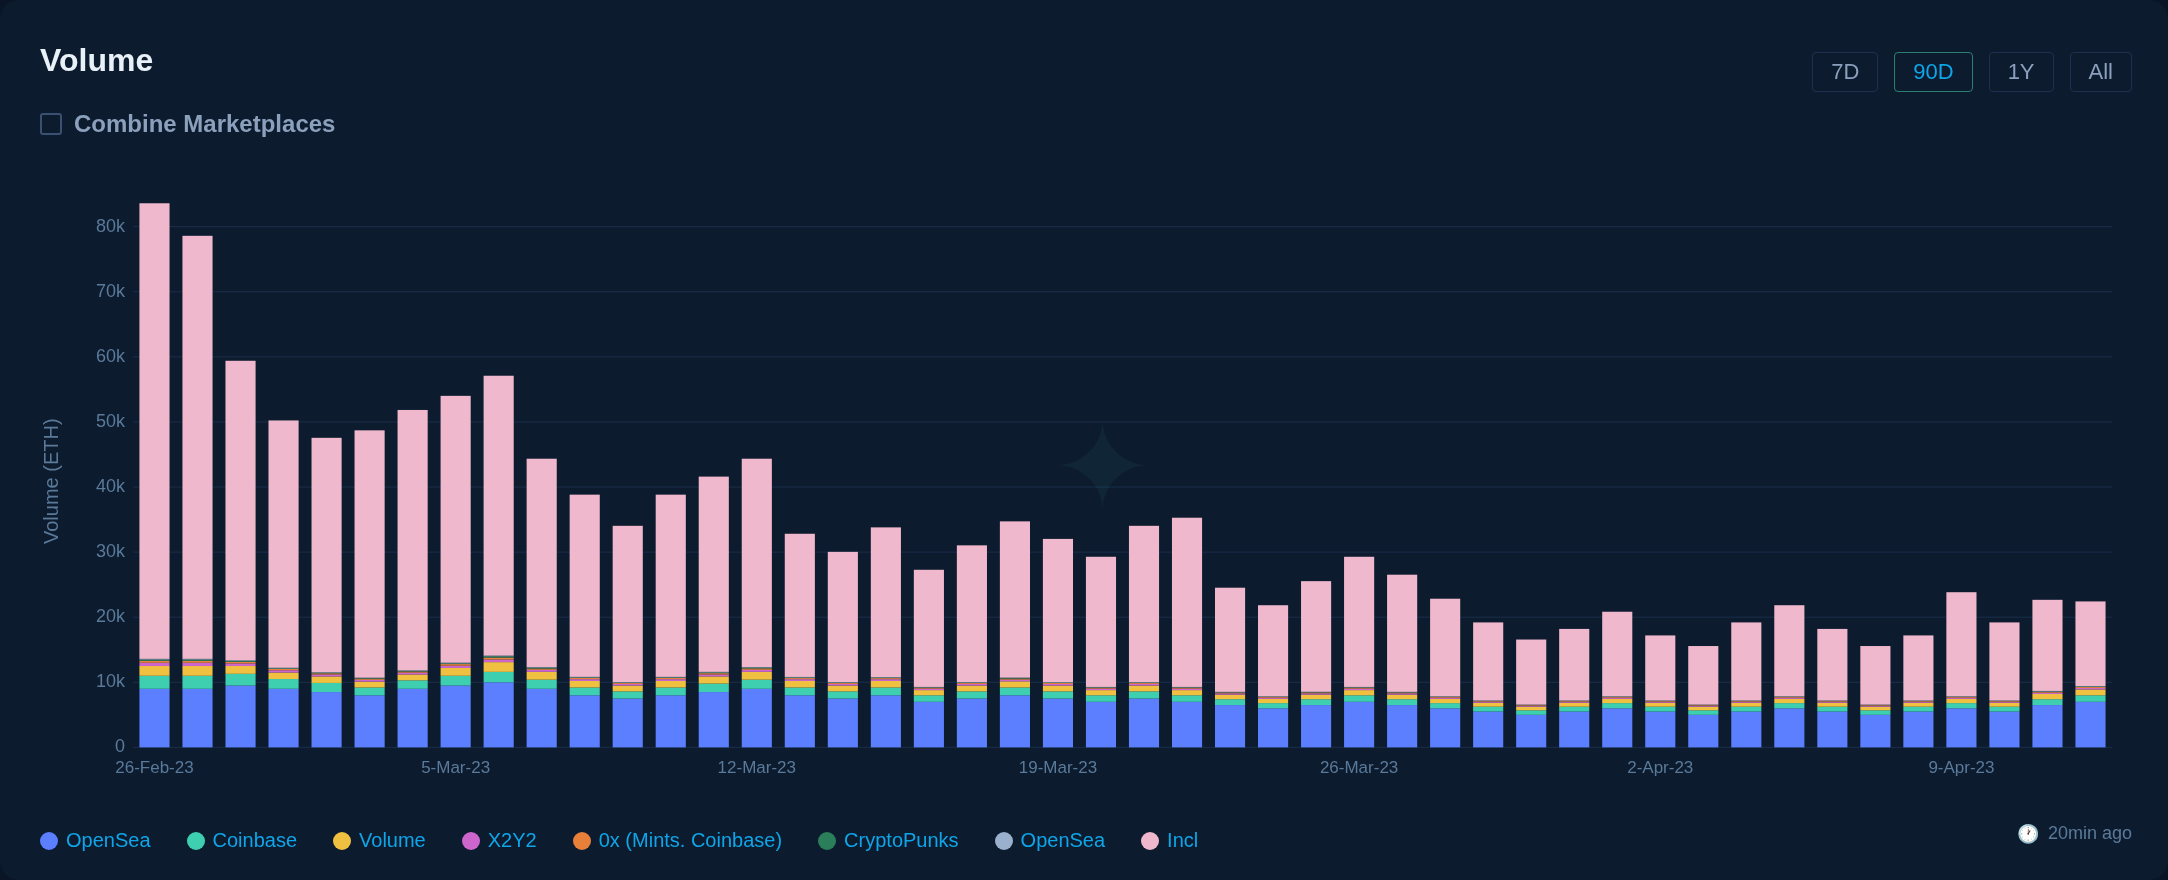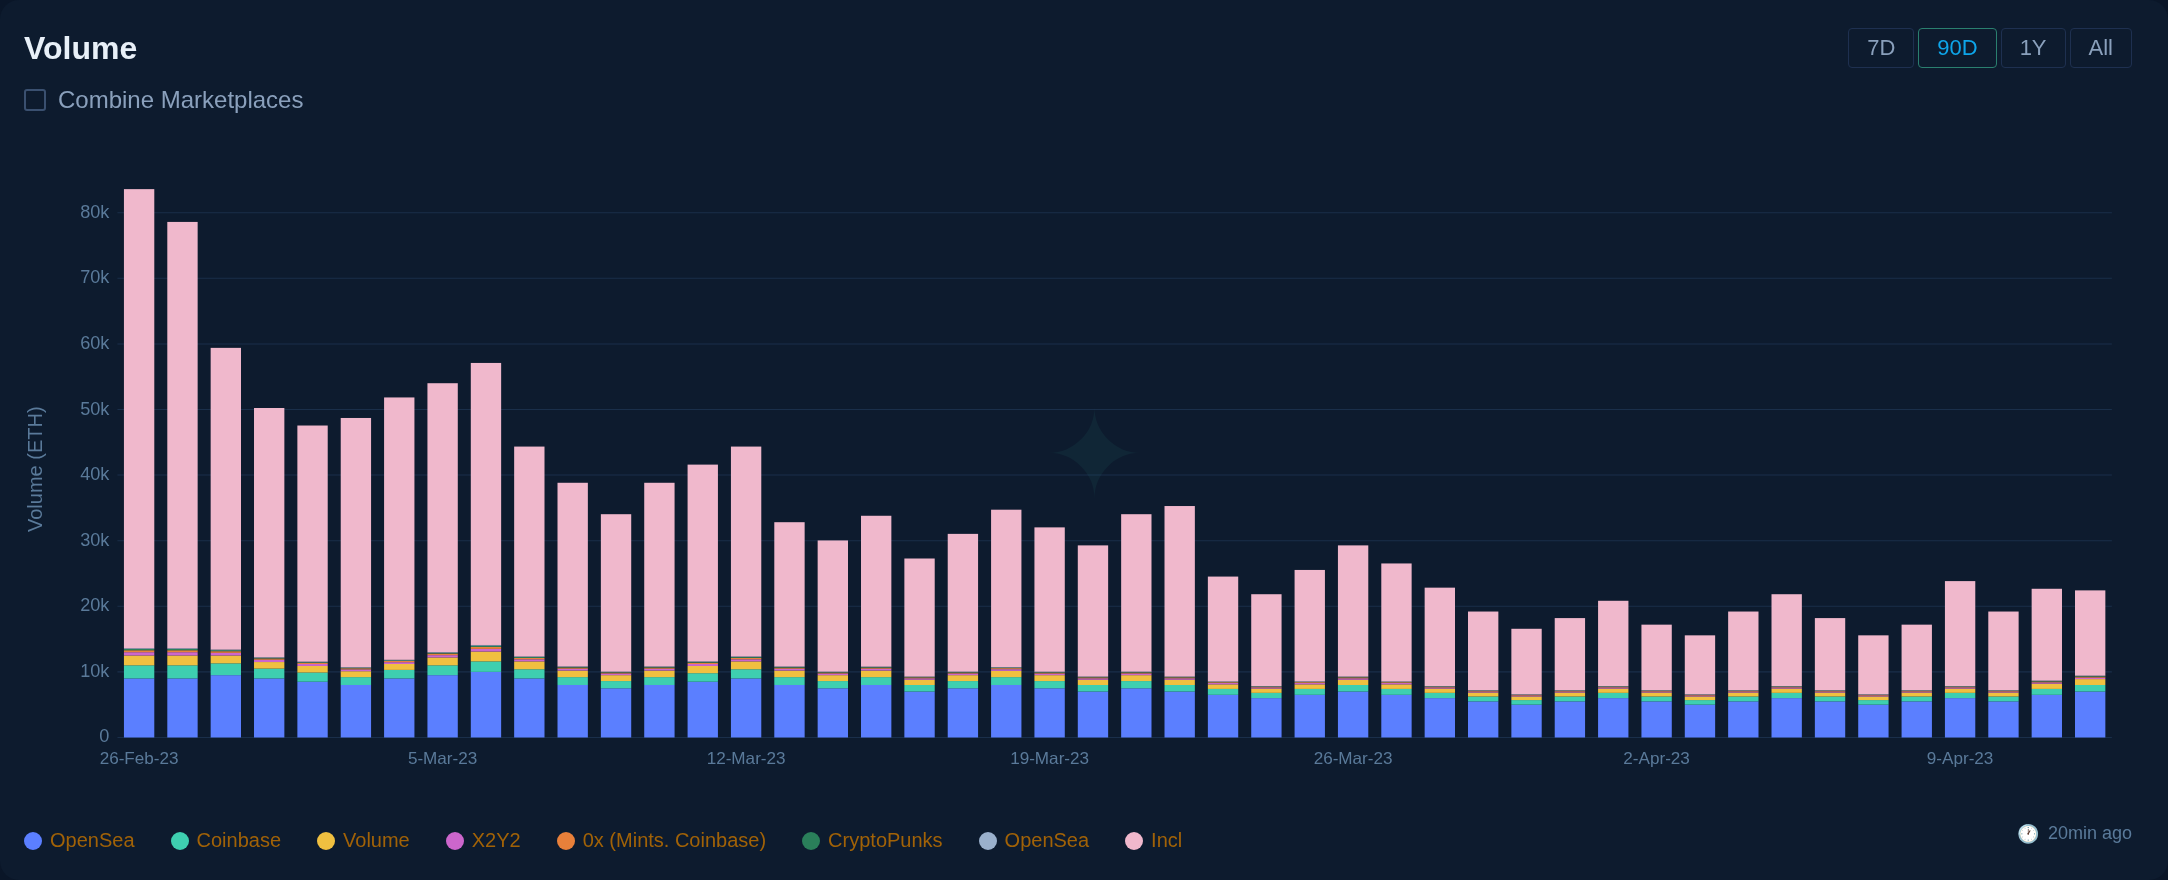--- a/index.html
+++ b/index.html
@@ -8,59 +8,61 @@
       color: #c8d6e8;
       font-family: -apple-system, BlinkMacSystemFont, 'Segoe UI', sans-serif;
       width: 2168px;
       height: 880px;
       overflow: hidden;
     }
     .chart-container {
       background: #0d1b2e;
       width: 100%;
       height: 100%;
-      padding: 28px 36px 28px 24px;
+      padding: 28px 36px 28px 40px;
       display: flex;
       flex-direction: column;
       border-radius: 19px;
     }
     .header-row {
       display: flex;
       justify-content: space-between;
       align-items: center;
       margin-bottom: 18px;
     }
     .chart-title {
       font-size: 32px;
       font-weight: 700;
       color: #e8f0f8;
     }
     .time-buttons {
       display: flex;
-      gap: 4px;
+      gap: 16px;
+      margin-top: 24px;
     }
     .time-btn {
       background: transparent;
       border: 1px solid #1e3050;
       color: #8aa0bc;
       padding: 6px 18px;
       font-size: 22px;
       cursor: pointer;
       border-radius: 4px;
     }
     .time-btn.active {
       background: transparent;
       border: 1px solid #2a7f6f;
       color: #0ea5e9;
     }
     .combine-row {
       display: flex;
       align-items: center;
       gap: 12px;
       margin-bottom: 20px;
+      font-weight: bold;
     }
     .checkbox {
       width: 22px;
       height: 22px;
       border: 2px solid #3a5070;
       background: transparent;
       border-radius: 3px;
       cursor: pointer;
     }
     .combine-label {
@@ -103,21 +105,21 @@
       align-items: center;
       gap: 36px;
       margin-top: 14px;
       flex-wrap: wrap;
     }
     .legend-item {
       display: flex;
       align-items: center;
       gap: 8px;
       font-size: 20px;
-      color: #a16207;
+      color: #0ea5e9;
     }
     .legend-dot {
       width: 18px;
       height: 18px;
       border-radius: 50%;
       flex-shrink: 0;
     }
     .footer-right {
       margin-left: auto;
       display: flex;

